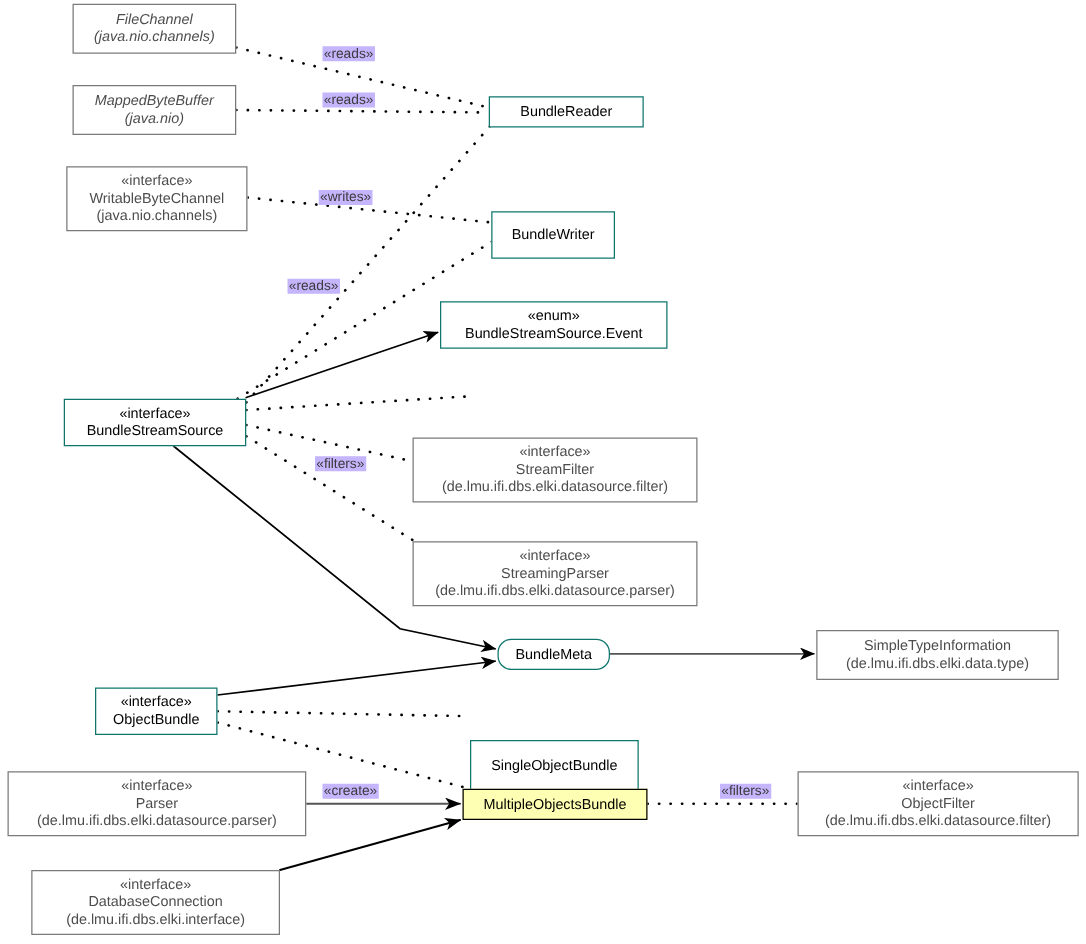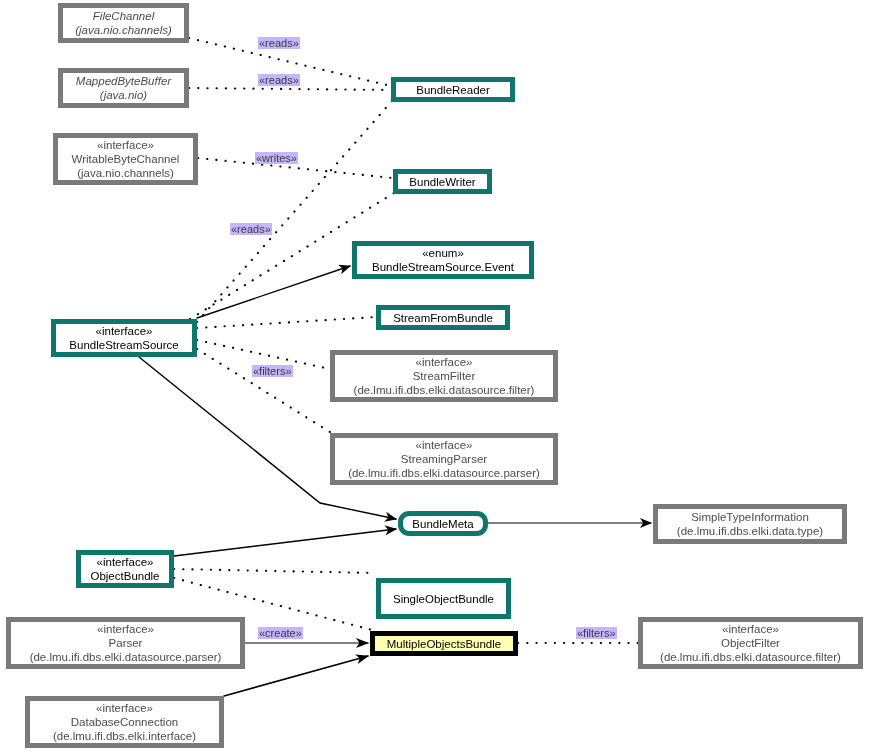--- a/index.html
+++ b/index.html
@@ -28,21 +28,21 @@
   }
   .node {
     position: absolute;
     box-sizing: border-box;
     display: flex;
     flex-direction: column;
     align-items: center;
     justify-content: center;
     text-align: center;
     background: #ffffff;
-    border: 5px solid #0f766e;
+    border: 1px solid #0f766e;
     font-size: 11.5px;
     line-height: 14px;
     color: #000000;
     white-space: nowrap;
   }
   .node.ext {
     border-color: #7a7a7a;
     color: #4d4d4d;
   }
   .node.highlight {
@@ -112,29 +112,26 @@
       <span class="ln ital">(java.nio)</span>
     </div>
     <div class="node ext" style="left: 53px; top: 133px; width: 145px; height: 52px;">
       <span class="ln">«interface»</span>
       <span class="ln">WritableByteChannel</span>
       <span class="ln">(java.nio.channels)</span>
     </div>
     <div class="node" style="left: 391px; top: 77px; width: 124px; height: 25px;">
       <span class="ln">BundleReader</span>
     </div>
-    <div class="node" style="left: 393px; top: 169px; width: 99px; height: 25px;">
+    <div class="node" style="left: 393px; top: 169px; width: 99px; height: 38px;">
       <span class="ln">BundleWriter</span>
     </div>
     <div class="node" style="left: 352px; top: 241px; width: 182px; height: 38px;">
       <span class="ln">«enum»</span>
       <span class="ln">BundleStreamSource.Event</span>
-    </div>
-    <div class="node" style="left: 376px; top: 305px; width: 134px; height: 25px;">
-      <span class="ln">StreamFromBundle</span>
     </div>
     <div class="node" style="left: 51px; top: 319px; width: 146px; height: 38px;">
       <span class="ln">«interface»</span>
       <span class="ln">BundleStreamSource</span>
     </div>
     <div class="node ext" style="left: 330px; top: 350px; width: 228px; height: 52px;">
       <span class="ln">«interface»</span>
       <span class="ln">StreamFilter</span>
       <span class="ln">(de.lmu.ifi.dbs.elki.datasource.filter)</span>
     </div>
@@ -147,21 +144,21 @@
       <span class="ln">BundleMeta</span>
     </div>
     <div class="node ext" style="left: 653px; top: 504px; width: 194px; height: 40px;">
       <span class="ln">SimpleTypeInformation</span>
       <span class="ln">(de.lmu.ifi.dbs.elki.data.type)</span>
     </div>
     <div class="node" style="left: 76px; top: 550px; width: 98px; height: 38px;">
       <span class="ln">«interface»</span>
       <span class="ln">ObjectBundle</span>
     </div>
-    <div class="node" style="left: 376px; top: 578px; width: 135px; height: 41px;">
+    <div class="node" style="left: 376px; top: 592px; width: 135px; height: 41px;">
       <span class="ln">SingleObjectBundle</span>
     </div>
     <div class="node ext" style="left: 6px; top: 617px; width: 239px; height: 52px;">
       <span class="ln">«interface»</span>
       <span class="ln">Parser</span>
       <span class="ln">(de.lmu.ifi.dbs.elki.datasource.parser)</span>
     </div>
     <div class="node highlight" style="left: 370px; top: 631px; width: 148px; height: 25px; justify-content: center;">
       <span class="ln">MultipleObjectsBundle</span>
     </div>

